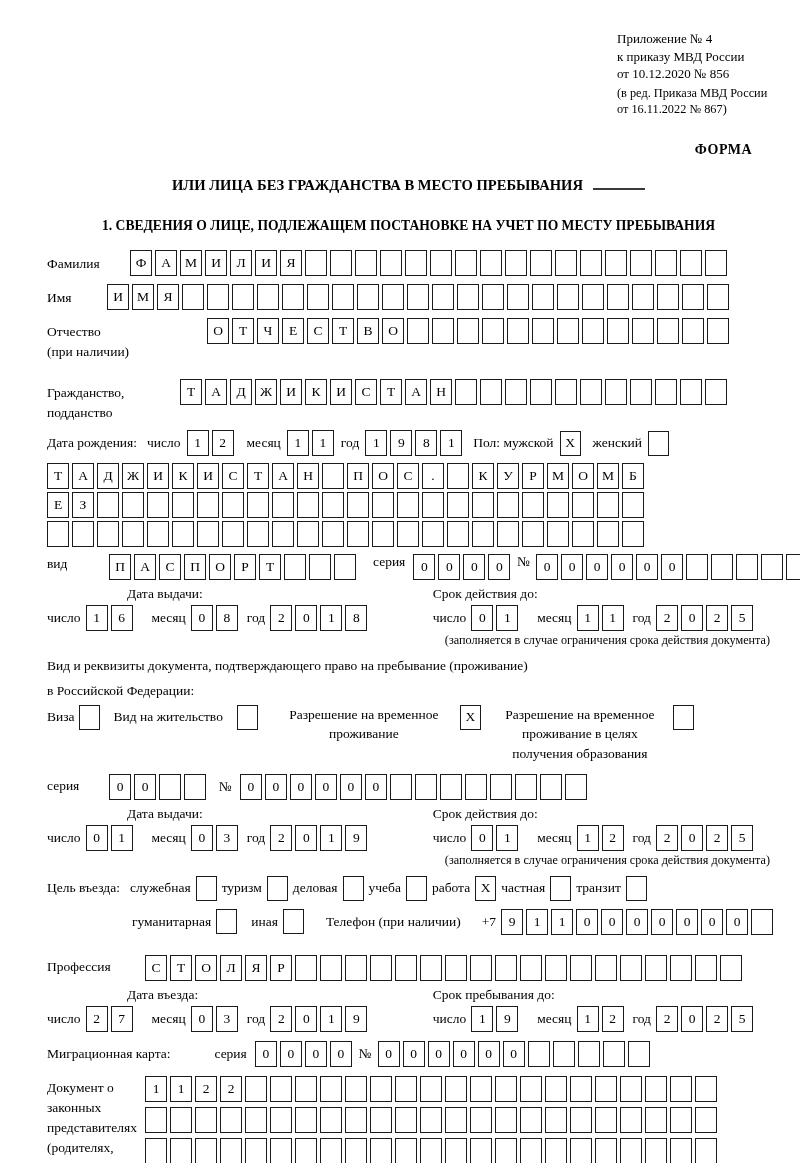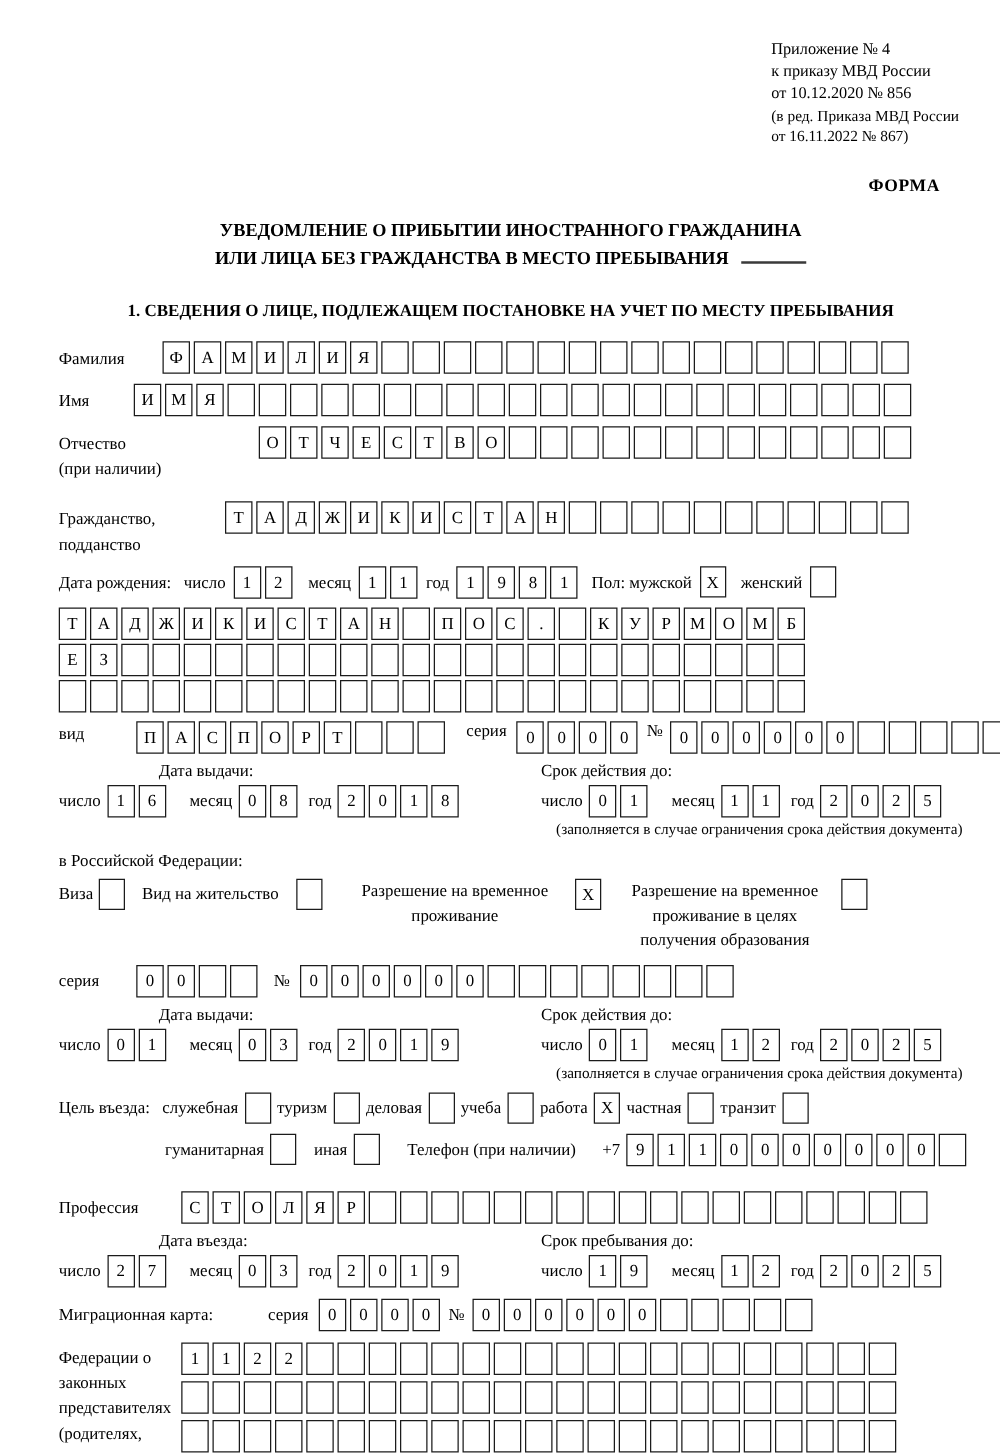--- a/index.html
+++ b/index.html
@@ -69,21 +69,20 @@
     <div>от 10.12.2020 № 856</div>
     <div class="amend">
       <div>(в ред. Приказа МВД России</div>
       <div>от 16.11.2022 № 867)</div>
     </div>
   </div>
 
   <div class="forma">ФОРМА</div>
 
   <div class="title">
-    <div>УВЕДОМЛЕНИЕ О ПРИБЫТИИ ИНОСТРАННОГО ГРАЖДАНИНА</div>
     <div><span>ИЛИ ЛИЦА БЕЗ ГРАЖДАНСТВА В МЕСТО ПРЕБЫВАНИЯ</span><span class="title-underline"></span></div>
   </div>
 
   <div class="sec-heading">1. СВЕДЕНИЯ О ЛИЦЕ, ПОДЛЕЖАЩЕМ ПОСТАНОВКЕ НА УЧЕТ ПО МЕСТУ ПРЕБЫВАНИЯ</div>
 
   <div class="frow" style="margin-top:16px;">
     <div class="flabel w80">Фамилия</div>
     <div class="cells">
         <span class="cell">Ф</span>
         <span class="cell">А</span>
@@ -395,20 +394,21 @@
             <span class="cell">0</span>
             <span class="cell">2</span>
             <span class="cell">5</span>
           </span>
       </div>
     </div>
   </div>
   <div class="date-note">(заполняется в случае ограничения срока действия документа)</div>
 
   <div style="margin-top:6px; line-height:1.8;">
+    <div>Вид и реквизиты документа, подтверждающего право на пребывание (проживание)</div>
     <div>в Российской Федерации:</div>
   </div>
 
   <div class="opts" style="margin-top:2px;">
     <span class="opt-label-inline">Виза</span>
     <span class="cbox" style="margin:0 14px 0 4px"></span>
     <span class="opt-label-inline">Вид на жительство</span>
     <span class="cbox" style="margin:0 16px 0 14px"></span>
     <span class="opt-center">
       <div>Разрешение на временное</div>
@@ -641,21 +641,21 @@
         <span class="cell"></span>
         <span class="cell"></span>
         <span class="cell"></span>
         <span class="cell"></span>
         <span class="cell"></span>
       </span>
   </div>
 
   <div class="frow" style="margin-top:7px;">
     <div class="flabel w95">
-      <div>Федерации о</div>
+      <div>Документ о</div>
       <div>законных</div>
       <div>представителях</div>
       <div>(родителях,</div>
 
     </div>
     <div style="padding-top:2px">
       <div class="cells" style="margin-bottom:5px">
           <span class="cell">1</span>
           <span class="cell">1</span>
           <span class="cell">2</span>

